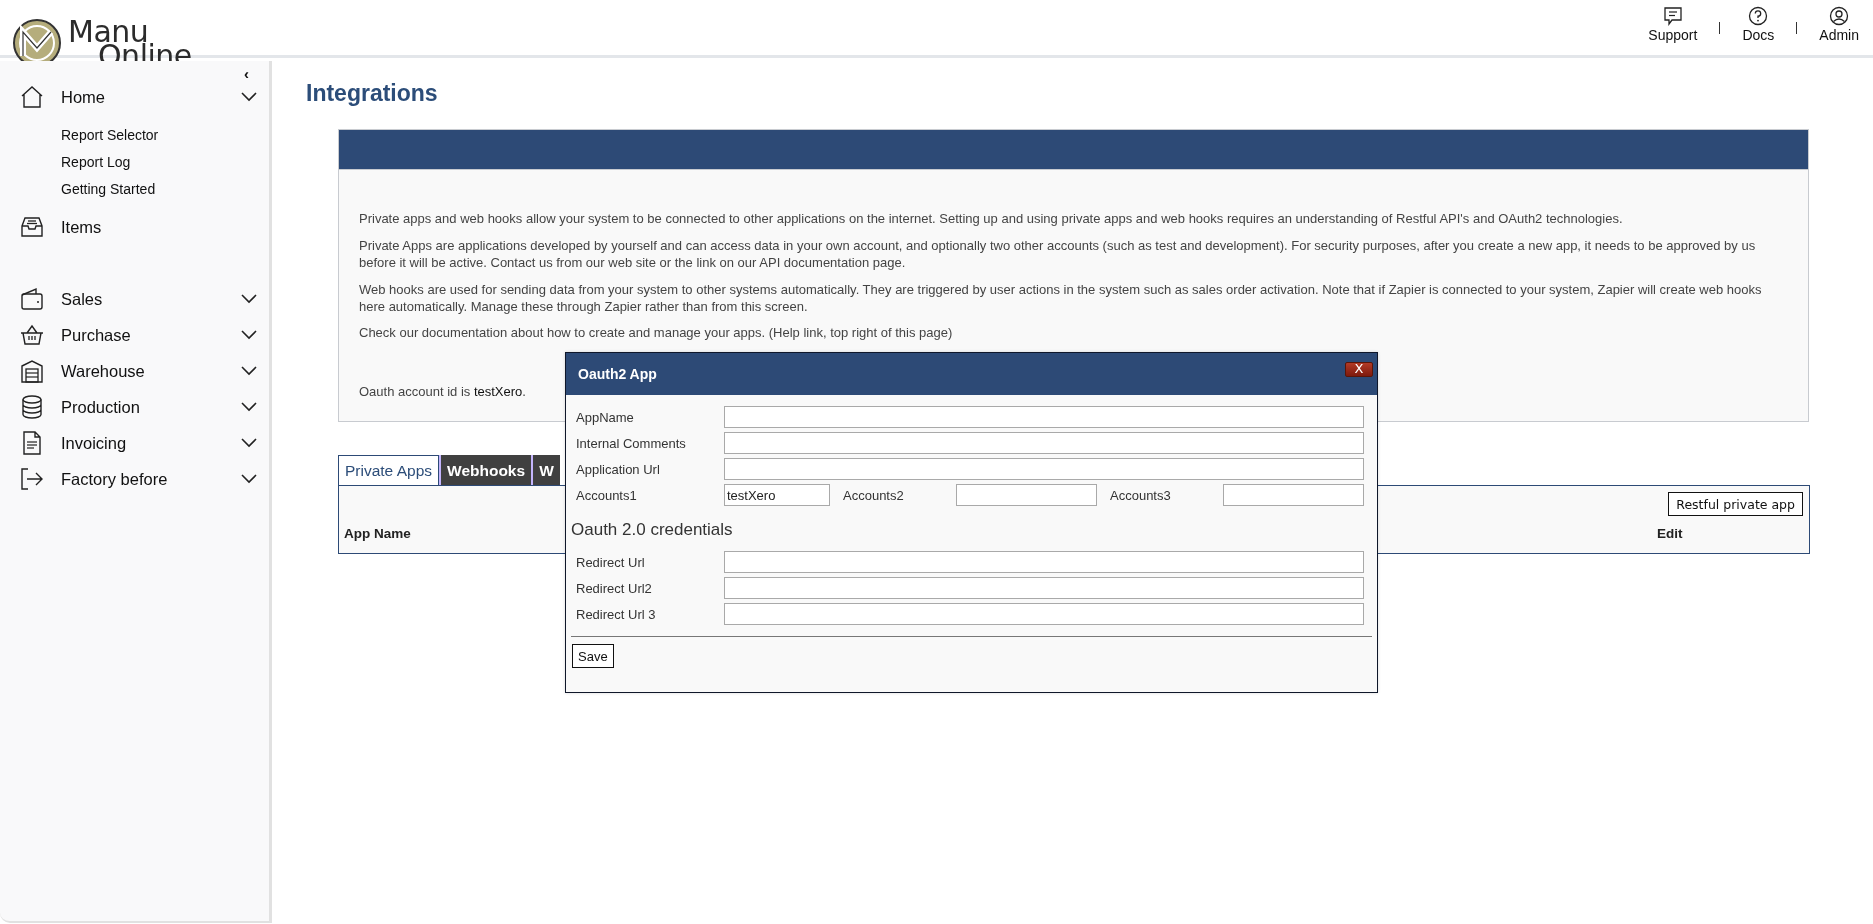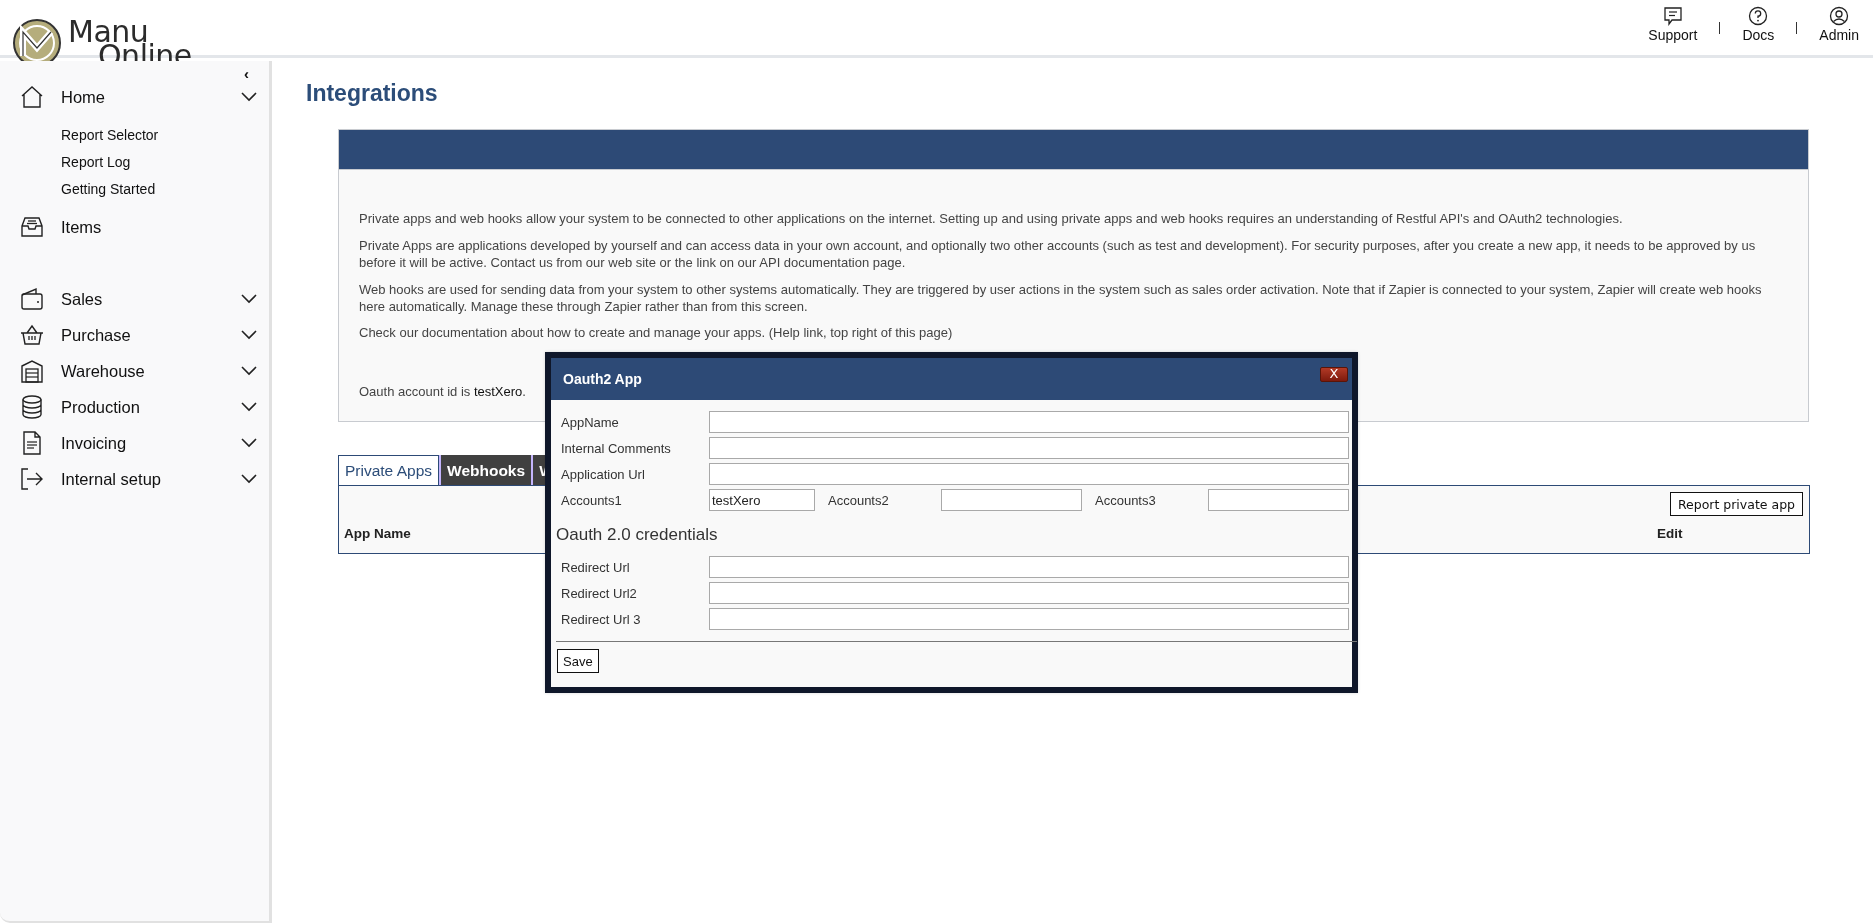--- a/index.html
+++ b/index.html
@@ -38,21 +38,21 @@
     
     .tabs { position: absolute; left: 338px; top: 455px; height: 31px; display: flex; }
     .tab { height: 31px; padding: 8px 6px; font-size: 15.5px; display: flex; align-items: center; cursor: pointer; }
     .tab.active { background: #fff; color: #2c4d79; border: 1px solid #2d4a76; border-bottom: none; }
     .tab.inactive { background: #404040; color: #fff; border-left: 2px solid #c4b5fd; font-weight: bold; }
     .tab-panel { position: absolute; left: 338px; top: 485px; width: 1472px; height: 69px; background: #f9f9f9; border: 1px solid #2d4a76; }
     .create-btn { position: absolute; right: 6px; top: 6px; height: 24px; padding: 0 7px; background: #fff; border: 1px solid #111; font-size: 13.5px; color: #111; display: flex; align-items: center; cursor: pointer; font-family: "DejaVu Sans", sans-serif; font-size: 12.5px; }
     .col-head { position: absolute; top: 40px; font-size: 13.5px; font-weight: bold; color: #222; }
 
     
-    .modal { position: absolute; left: 545px; top: 352px; width: 813px; height: 341px; background: #f9f9f9; border: 6px solid #0f172a; box-shadow: 0 0 3px rgba(0,0,0,0.15); }
+    .modal { position: absolute; left: 565px; top: 352px; width: 813px; height: 341px; background: #f9f9f9; border: 1px solid #0f172a; box-shadow: 0 0 3px rgba(0,0,0,0.15); }
     .modal-header { height: 42px; background: #2d4a76; position: relative; }
     .modal-title { position: absolute; left: 12px; top: 13px; font-size: 14px; font-weight: bold; color: #fff; }
     .modal-close { position: absolute; right: 4px; top: 9px; width: 28px; height: 15px; background: linear-gradient(#b23a26, #7e1a0d); border: 1px solid #5a1508; border-radius: 2px; color: #fff; font-size: 13px; line-height: 12px; text-align: center; cursor: pointer; font-family: "DejaVu Sans", sans-serif; }
     .f-label { position: absolute; left: 10px; font-size: 13px; color: #333; }
     .f-input { position: absolute; height: 22px; background: #fff; border: 1px solid #a9a9a9; font-size: 13px; color: #222; padding: 0 2px; font-family: "Liberation Sans", sans-serif; }
     .section-title { position: absolute; left: 5px; top: 167px; font-size: 17px; color: #333; }
     .modal-rule { position: absolute; left: 5px; top: 283px; width: 801px; height: 1px; background: #777; }
     .save-btn { position: absolute; left: 6px; top: 291px; height: 24px; padding: 0 5px; background: #fff; border: 1px solid #111; font-size: 13px; color: #111; cursor: pointer; font-family: "Liberation Sans", sans-serif; }
   </style>
 </head>
@@ -188,21 +188,21 @@
     <svg class="nav-chevron" viewBox="0 0 18 12">
         <path d="M2 2 L9 9 L16 2" fill="none" stroke="#222" stroke-width="1.6"></path>
       </svg>
   </div>
 
   <div class="nav-item" style="top:403px;">
     <svg class="nav-icon" viewBox="0 0 26 26">
         <path d="M9 3 H3 V23 H9" fill="none" stroke="#222" stroke-width="1.4"></path>
         <path d="M8 13 H23 M17 7 L23 13 L17 19" fill="none" stroke="#222" stroke-width="1.4"></path>
       </svg>
-    <span class="nav-label">Internal setup</span>
+    <span class="nav-label">Factory before</span>
     <svg class="nav-chevron" viewBox="0 0 18 12">
         <path d="M2 2 L9 9 L16 2" fill="none" stroke="#222" stroke-width="1.6"></path>
       </svg>
   </div>
 </div>
 
 <h1 class="page-title">Integrations</h1>
 
 <div class="info-panel">
   <div class="info-header"></div>
@@ -213,21 +213,21 @@
   <p class="info-text" style="top:253px;"><span>Oauth account id is </span><b>testXero</b><span>.</span></p>
 </div>
 
 <div class="tabs">
   <div class="tab active">Private Apps</div>
   <div class="tab inactive">Webhooks</div>
   <div class="tab inactive">W</div>
 </div>
 
 <div class="tab-panel">
-  <button class="create-btn">Report private app</button>
+  <button class="create-btn">Restful private app</button>
   <div class="col-head" style="left:5px;">App Name</div>
   <div class="col-head" style="left:1318px;">Edit</div>
 </div>
 
 <div class="modal">
   <div class="modal-header">
     <span class="modal-title">Oauth2 App</span>
     <div class="modal-close">X</div>
   </div>
 

